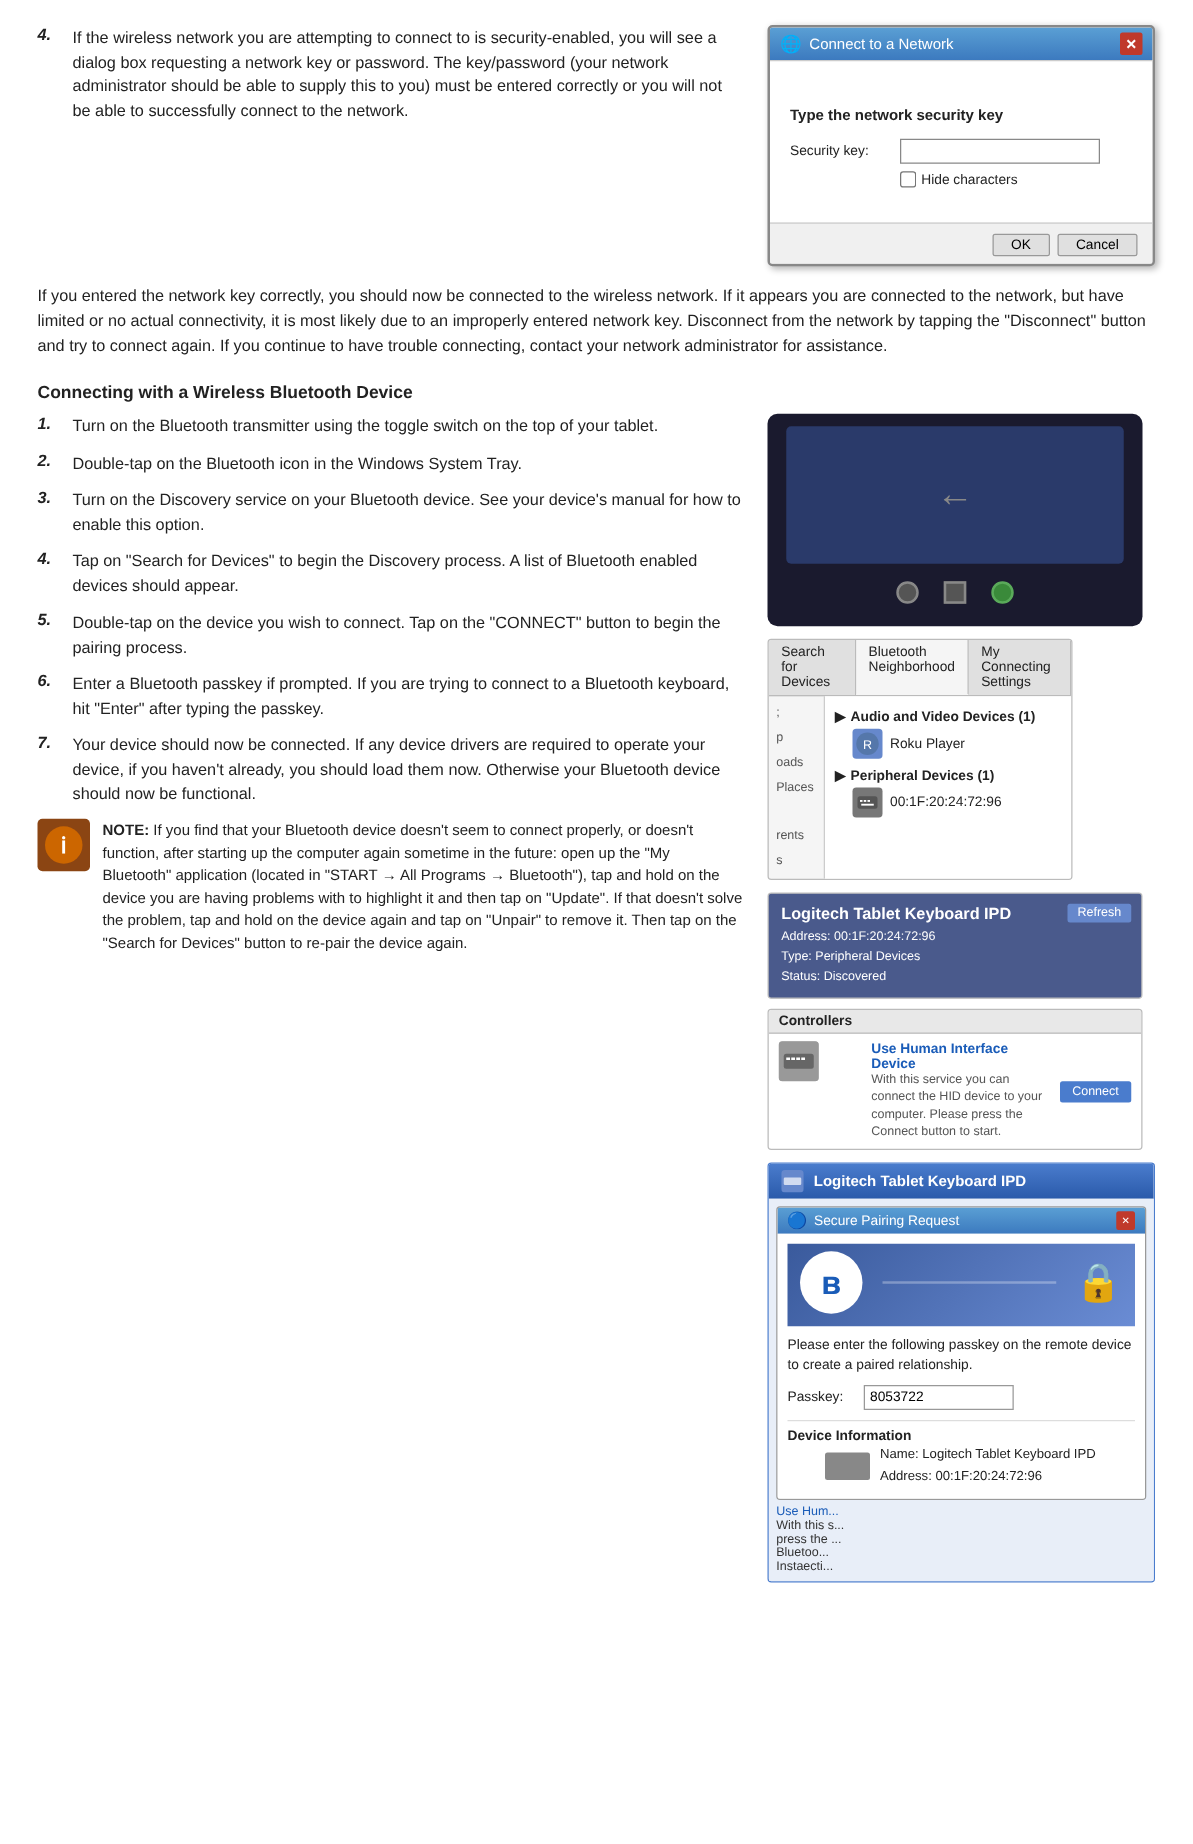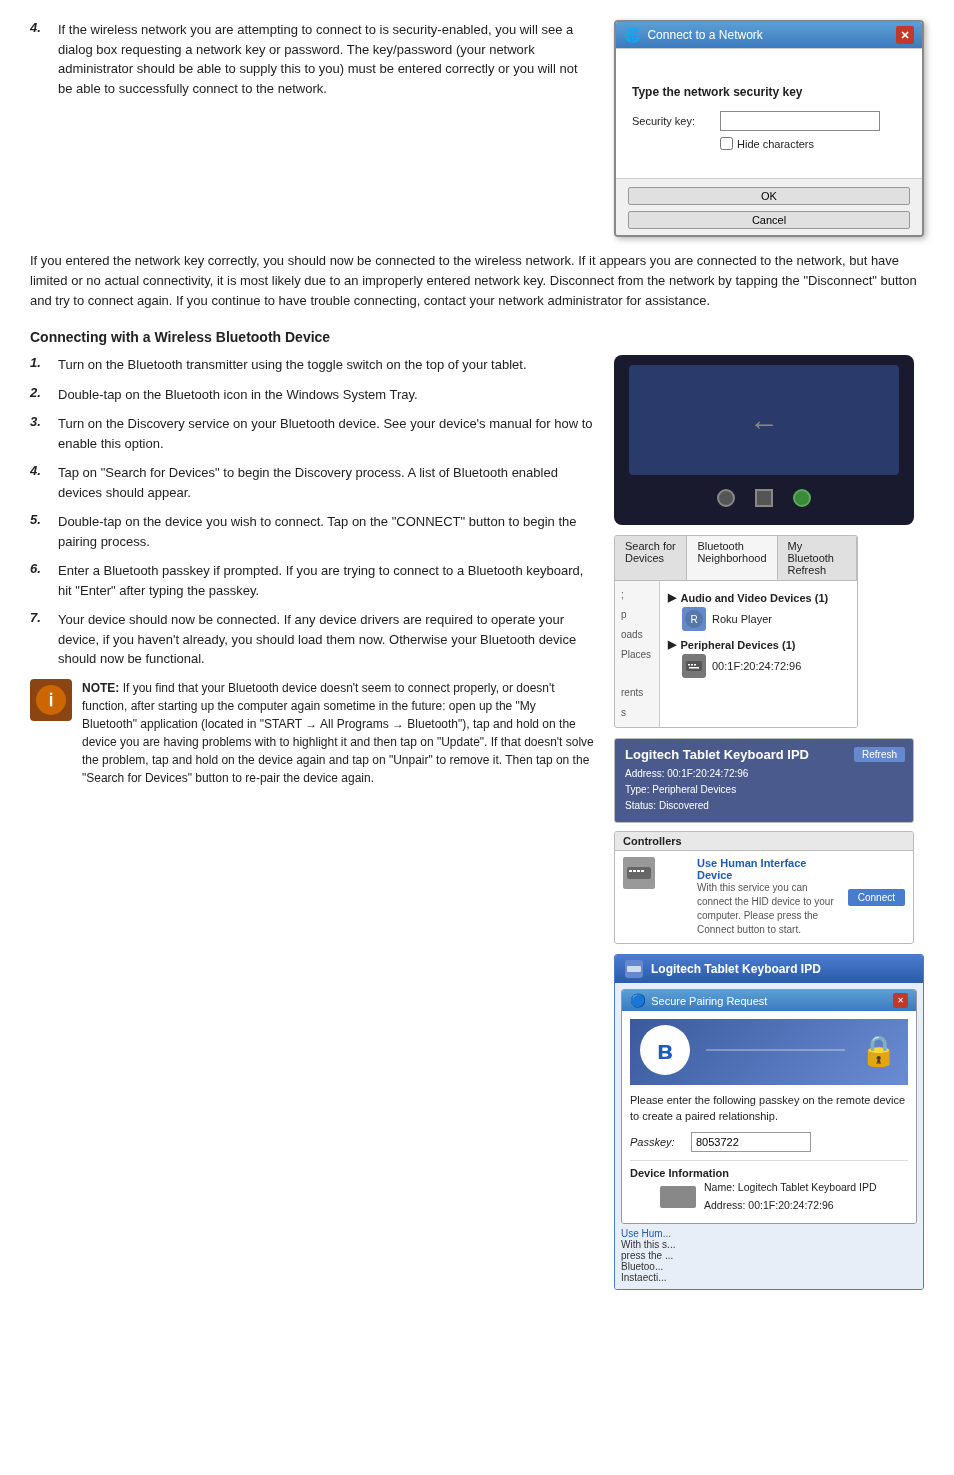--- a/index.html
+++ b/index.html
@@ -124,21 +124,20 @@
     .dialog-checkbox-row input {
       margin: 0;
     }
     .dialog-buttons {
       display: flex;
       justify-content: flex-end;
       gap: 6px;
       border-top: 1px solid #ccc;
       padding: 8px 12px 6px;
       background: #f0f0f0;
-      flex-direction: column;
     }
     .dialog-btn {
       background: #e0e0e0;
       border: 1px solid #999;
       padding: 2px 14px;
       font-size: 11px;
       cursor: pointer;
       border-radius: 2px;
     }
 
@@ -454,21 +453,21 @@
           <div style="width:18px; height:18px; border-radius:50%; background:#555; border:2px solid #888;"></div>
           <div style="width:18px; height:18px; background:#555; border:2px solid #888;"></div>
           <div style="width:18px; height:18px; border-radius:50%; background:#3a8a3a; border:2px solid #5aaa5a;"></div>
         </div>
       </div>
 
       <div class="bt-panel">
         <div class="bt-panel-tabs">
           <div class="bt-tab">Search for Devices</div>
           <div class="bt-tab active">Bluetooth Neighborhood</div>
-          <div class="bt-tab">My Bluetooth Refresh</div>
+          <div class="bt-tab">My Connecting Settings</div>
         </div>
         <div style="display:flex;">
 
           <div style="border-right:1px solid #ccc; padding:4px 6px; min-width:45px; font-size:10px; color:#555; line-height:2;">
             <div>;</div>
             <div>p</div>
             <div>oads</div>
             <div>Places</div>
             <div style="margin-top:18px;">rents</div>
             <div>s</div>
@@ -563,21 +562,21 @@
             </div>
             <div style="background:white; padding:8px;">
 
               <div style="display:flex; align-items:center; gap:16px; padding:6px 10px 10px 10px; background:linear-gradient(135deg,#3a5a9c,#6a8cd4);">
                 <div style="width:50px;height:50px;border-radius:50%;background:white;display:flex;align-items:center;justify-content:center;font-size:26px;font-weight:bold;color:#1a5cb8;">ʙ</div>
                 <div style="flex:1;height:2px;background:rgba(255,255,255,0.3);"></div>
                 <div style="font-size:30px;">🔒</div>
               </div>
               <div style="font-size:11px; margin:8px 0; line-height:1.4;">Please enter the following passkey on the remote device to create a paired relationship.</div>
               <div style="display:flex; align-items:center; gap:6px; margin-bottom:8px;">
-                <span style="font-size:11px; min-width:55px;font-style:italic;">Passkey:</span>
+                <span style="font-size:11px; min-width:55px;">Passkey:</span>
                 <input type="text" style="border: 1px solid rgb(153, 153, 153); height: 20px; width: 120px; font-size: 11px; padding: 0px 4px;" value="8053722">
               </div>
               <div style="border-top:1px solid #ddd; padding-top:6px;">
                 <div style="font-weight:bold; font-size:11px; margin-bottom:0;">Device Information</div>
                 <div style="display:flex; gap:8px; align-items:center;padding-left:30px;">
                   <div style="width:36px;height:22px;background:#888;border-radius:2px;flex-shrink:0;"></div>
                   <div style="font-size:10.5px; line-height:1.7;">
                     <div>
                       <span>Name:</span>
                       <span>Logitech Tablet Keyboard IPD</span>

